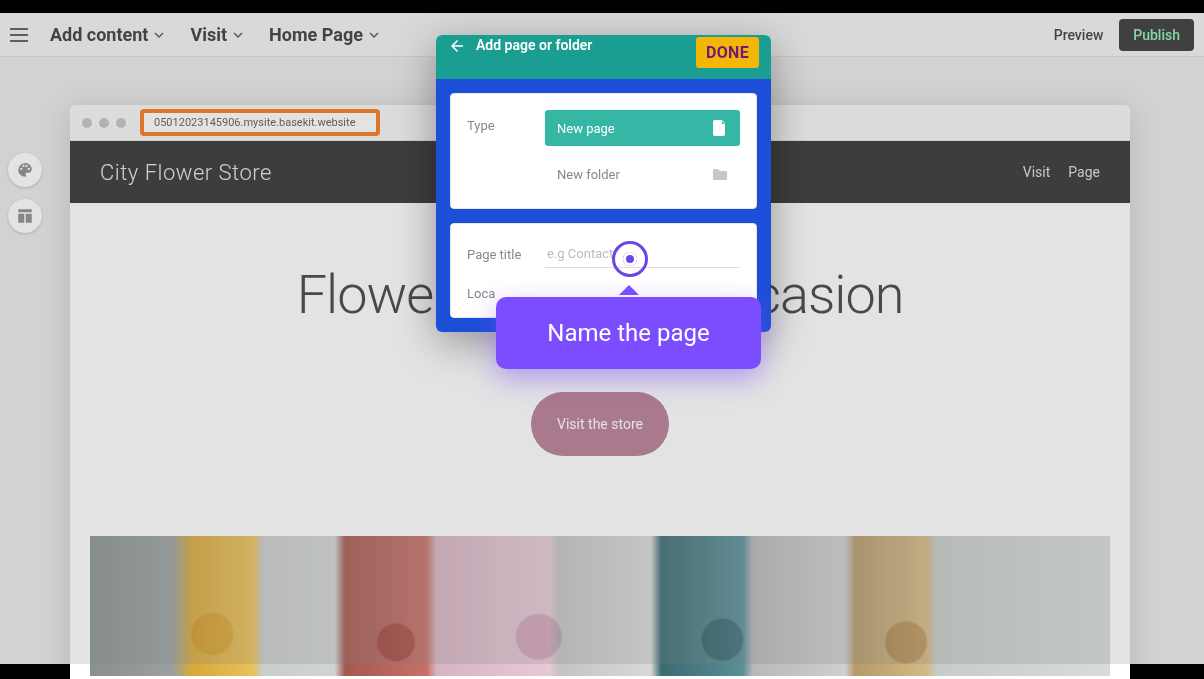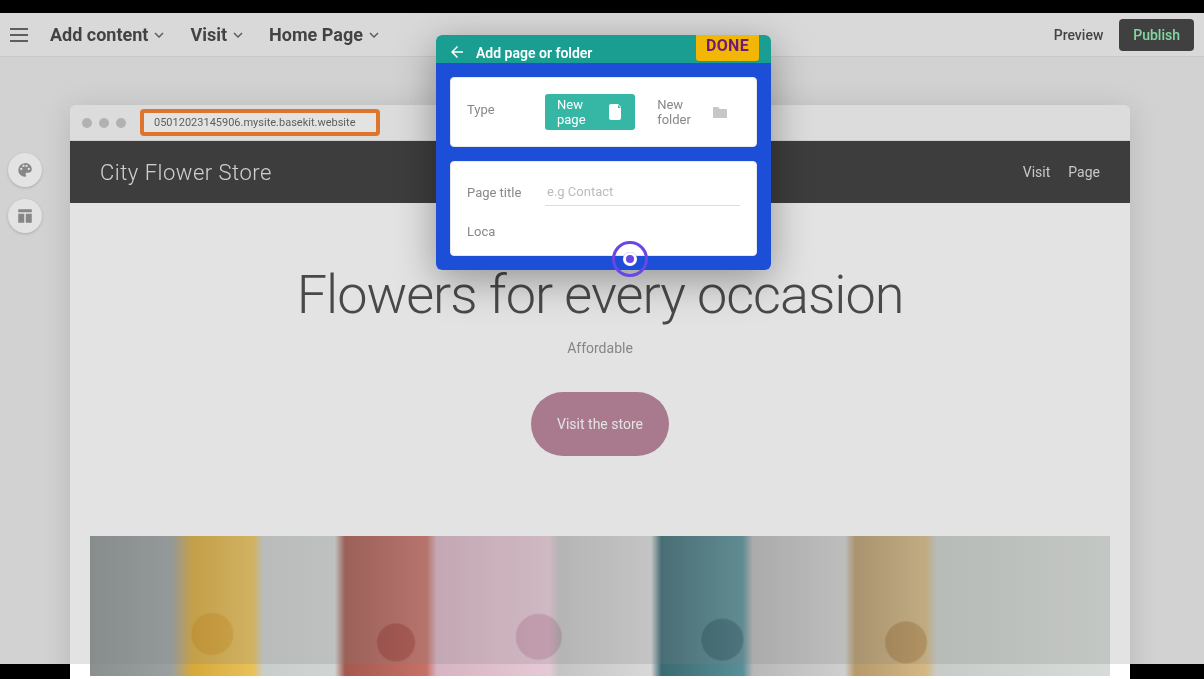--- a/index.html
+++ b/index.html
@@ -59,29 +59,29 @@
                   radial-gradient(circle at 30% 76%, #d07066 0 18px, transparent 20px),
                   radial-gradient(circle at 44% 72%, #d9a7c1 0 22px, transparent 24px),
                   radial-gradient(circle at 62% 74%, #6198a2 0 20px, transparent 22px),
                   radial-gradient(circle at 80% 76%, #caa562 0 20px, transparent 22px);
       mix-blend-mode: multiply;
       opacity: 0.5;
     }
 
     
     .modal { position: absolute; left: 436px; top: 22px; width: 335px; background: #fff; border-radius: 6px; box-shadow: 0 10px 40px rgba(0,0,0,0.35); z-index: 20; overflow: hidden; }
-    .modal-header { background: #1a9e91; height: 28px; display: flex; align-items: flex-end; padding: 2px 12px; }
+    .modal-header { background: #1a9e91; height: 44px; display: flex; align-items: flex-start; padding: 2px 12px; }
     .back-arrow { color: #fff; margin-right: 10px; cursor: pointer; display:flex; }
     .modal-title { color: #fff; font-size: 14px; font-weight: 600; flex: 1; }
     .done-btn { background: #f2b705; color: #701a75; font-size: 16px; font-weight: 700; padding: 6px 10px; border-radius: 3px; cursor: pointer; letter-spacing: 0.3px; }
     .modal-body { background: #1d4ed8; padding: 14px; display: flex; flex-direction: column; gap: 14px; }
     .card { background: #fff; border: 1px solid #e6e8ea; border-radius: 4px; padding: 16px; }
     .type-row { display: flex; align-items: flex-start; }
     .type-label { width: 78px; color: #888; font-size: 13px; padding-top: 8px; }
-    .type-options { flex: 1; display: flex; flex-direction: row; gap: 10px; }
+    .type-options { flex: 1; display: flex; flex-direction: column; gap: 10px; }
     .option { height: 36px; border-radius: 3px; display: flex; align-items: center; padding: 0 12px; font-size: 13px; cursor: pointer; justify-content: space-between; }
     .option .opt-icon { width: 16px; display:flex; justify-content:center; }
     .option.active { background: #36b7a6; color: #fff; }
     .option.inactive { color: #888; }
     .title-row { display: flex; align-items: center; }
     .title-label { width: 78px; color: #888; font-size: 13px; }
     .title-input { flex: 1; border: none; border-bottom: 1px solid #ddd; font-size: 13px; color: #333; padding: 6px 2px; outline: none; }
     .title-input::placeholder { color: #bbb; }
     .loca-row { margin-top: 18px; color:#888; font-size:13px; }
 
@@ -214,14 +214,17 @@
           <div class="title-label">Page title</div>
           <input class="title-input" placeholder="e.g Contact" style="">
         </div>
         <div class="loca-row">Loca</div>
       </div>
     </div>
   </div>
 
   <div class="focus-ring"></div>
 
+  <div class="callout">
+    <span>Name the page</span>
+  </div>
 
 </div>
 
 </body></html>

